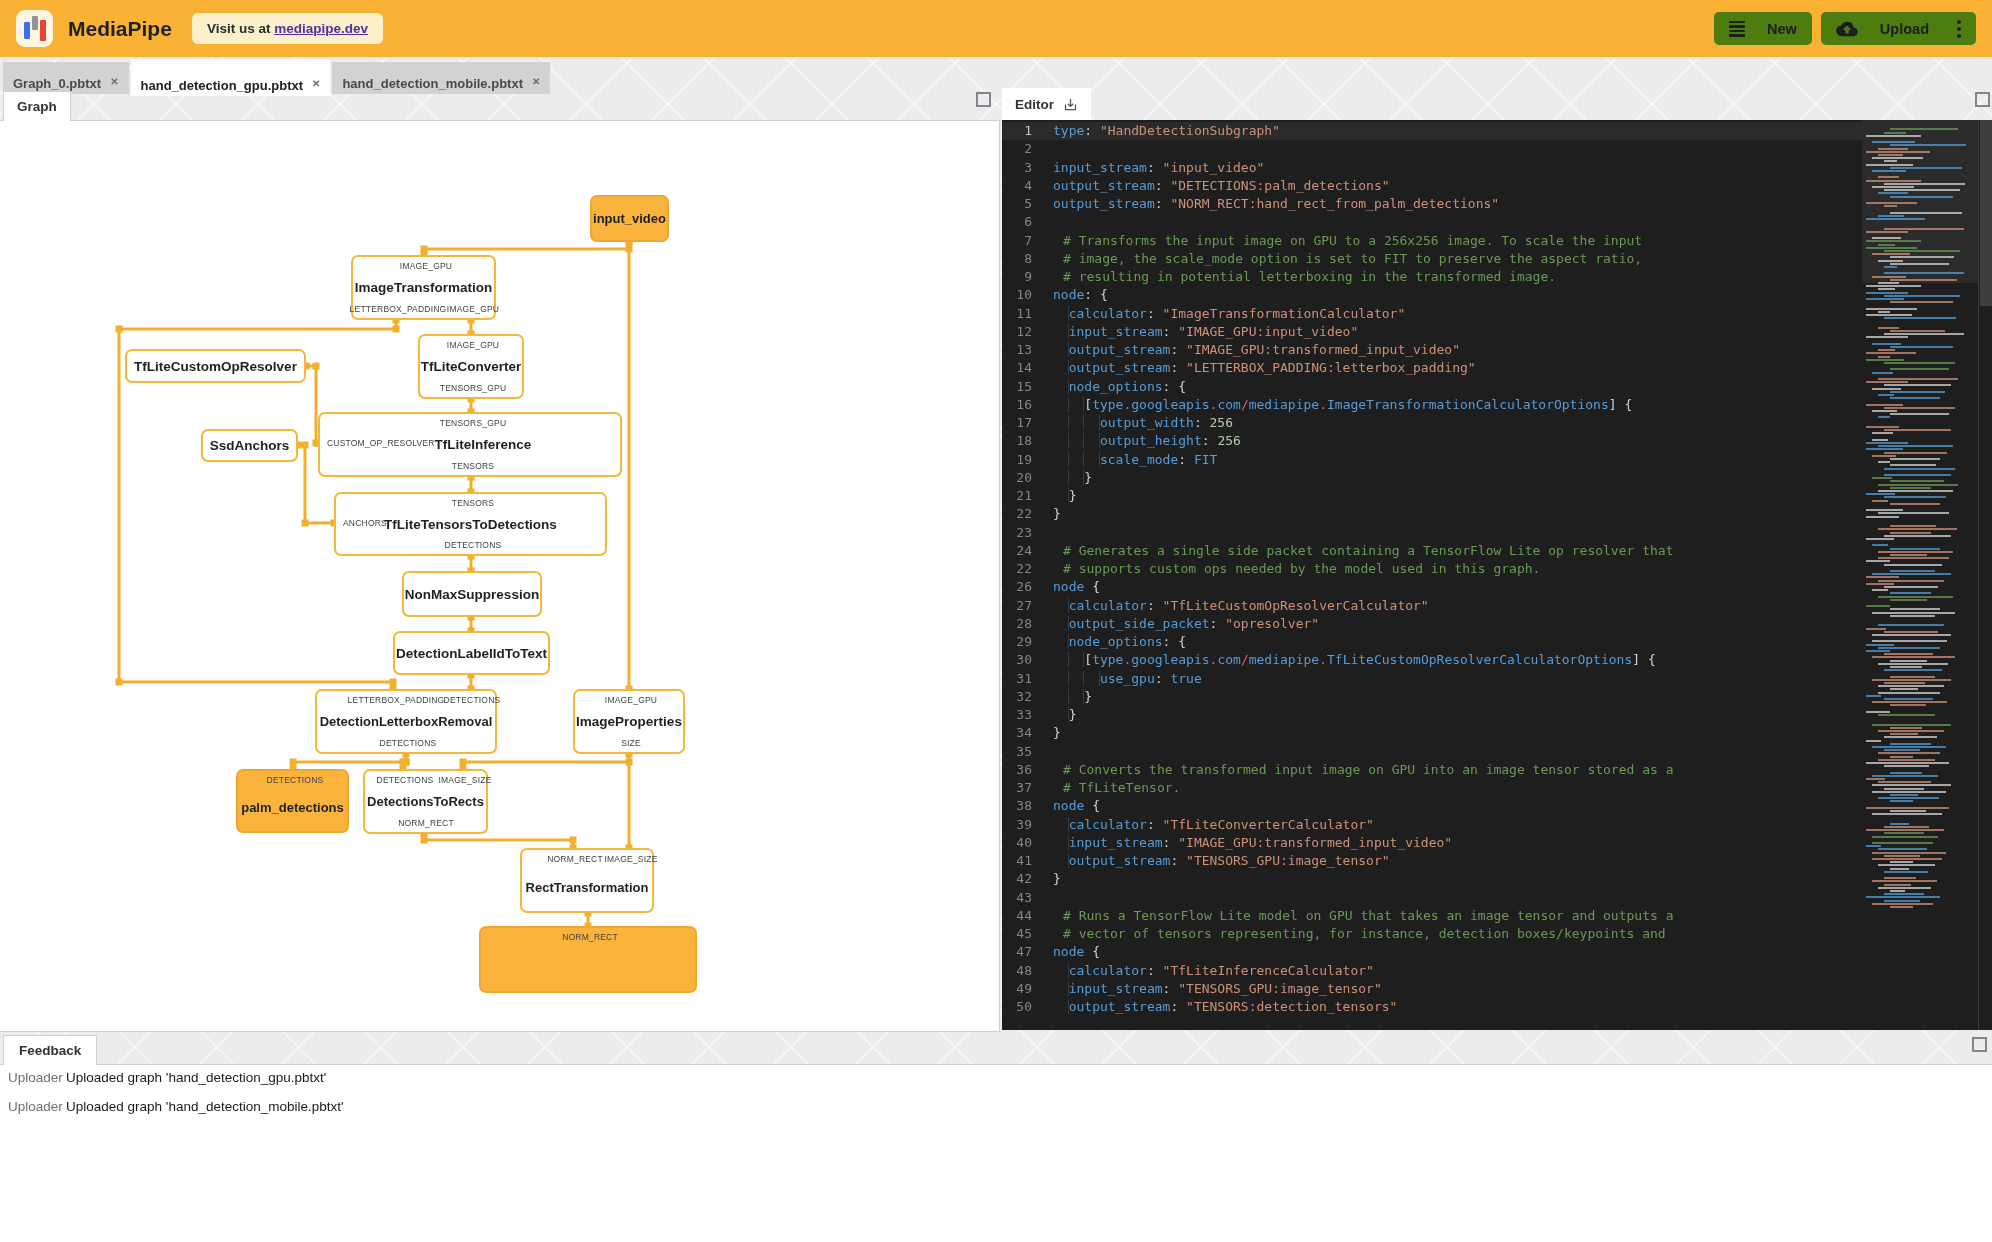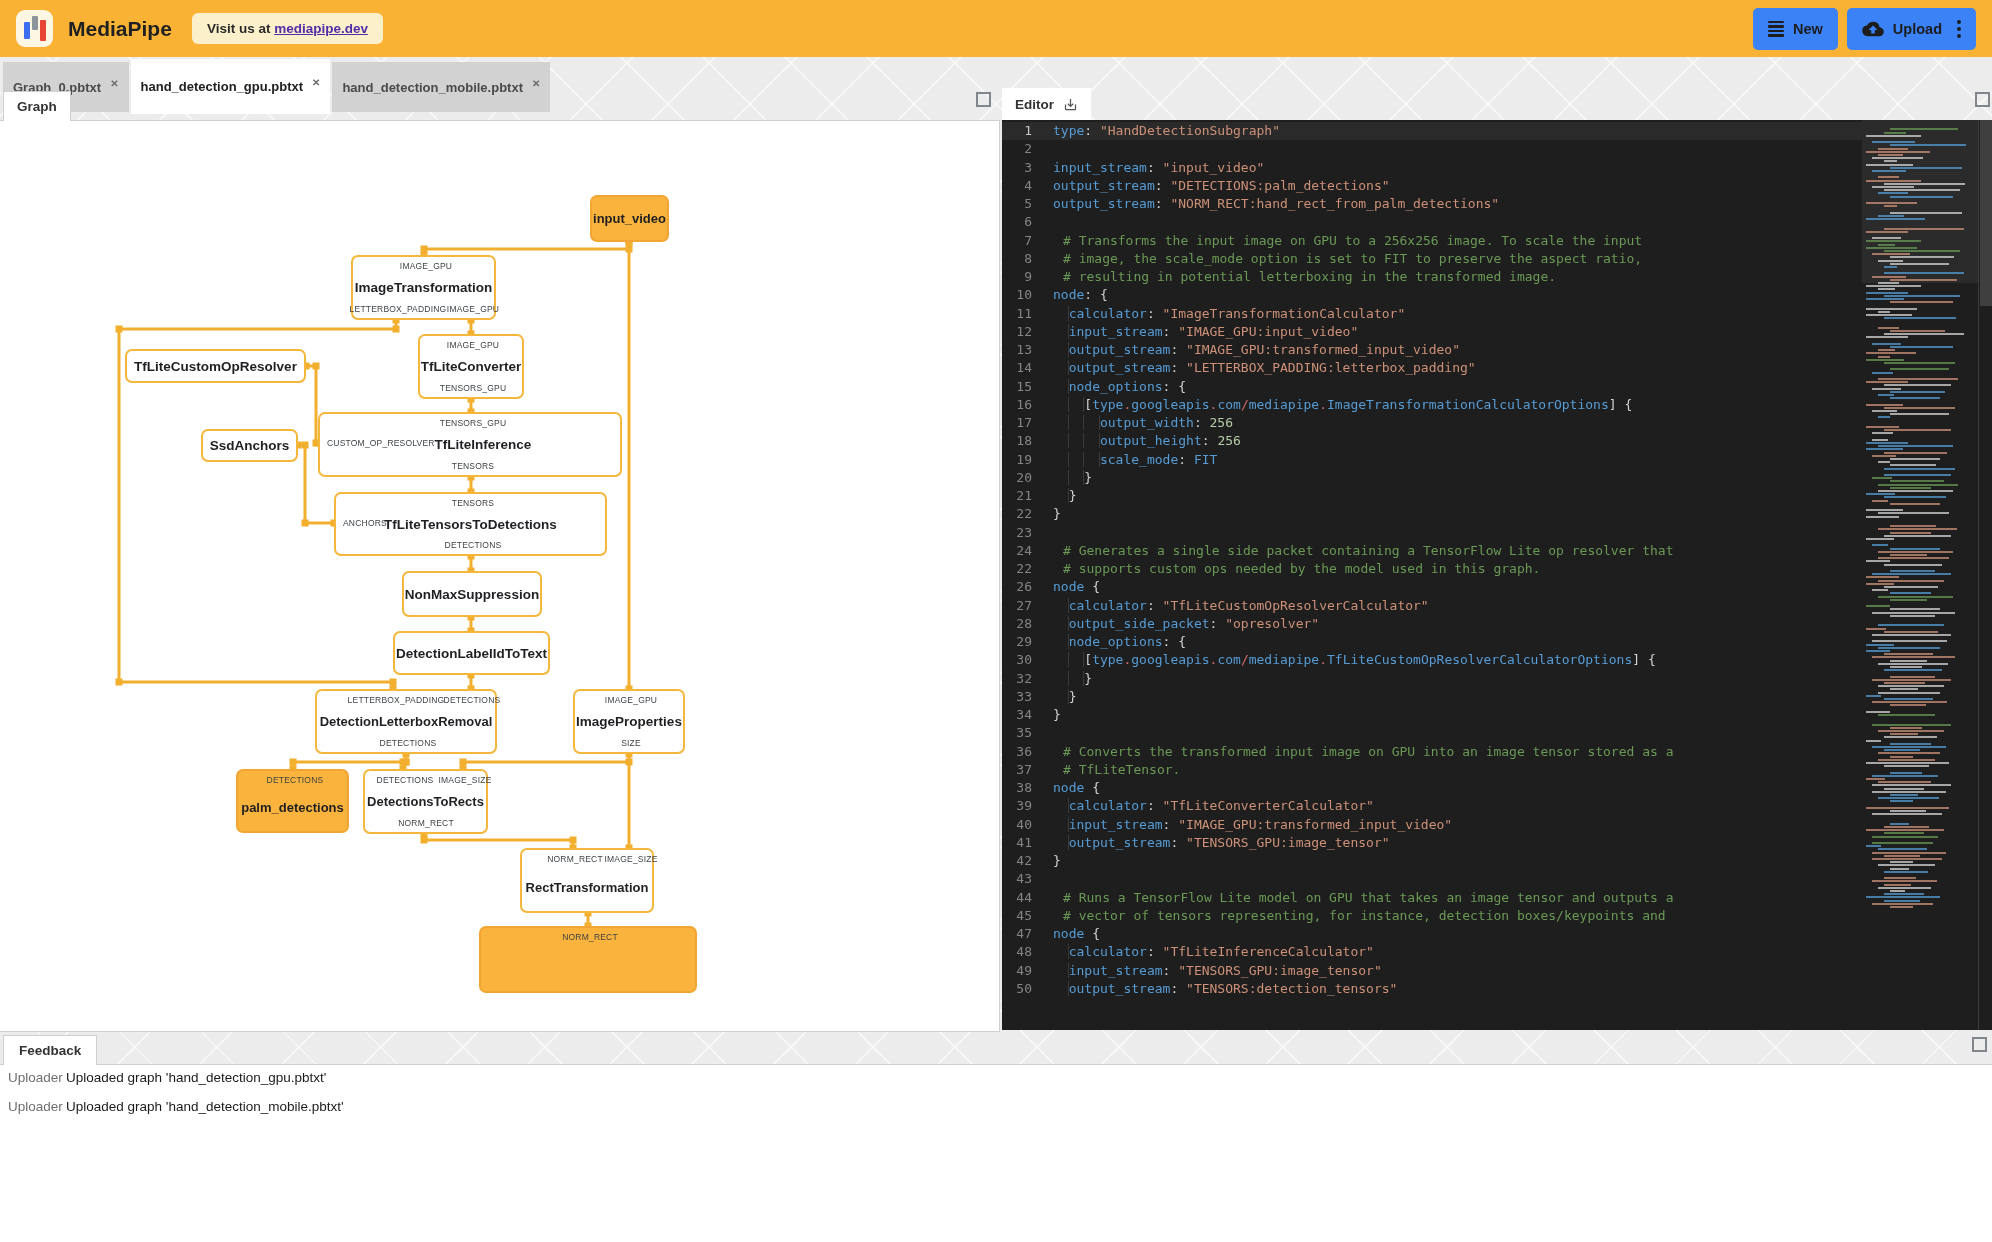--- a/index.html
+++ b/index.html
@@ -15,29 +15,29 @@
   #logo{width:37px;height:37px;background:#FDF6E3;border-radius:9px;position:relative;flex:0 0 auto;}
   #logo .bar{position:absolute;width:6px;border-radius:1px;}
   #logo .b1{left:8px;top:12px;height:17px;background:#3D6DEF;}
   #logo .b2{left:16px;top:6px;height:14px;background:#8E9499;}
   #logo .b3{left:24px;top:10px;height:21px;background:#E94335;}
   #app-title{font-size:21px;font-weight:bold;color:#1F2023;margin-left:15px;}
   #visit-chip{margin-left:20px;background:#FCF0CB;border-radius:6px;padding:8px 15px;
     font-size:13.5px;font-weight:bold;color:#2A2A2A;}
   #visit-chip a{color:#512DA8;text-decoration:underline;cursor:pointer;}
   #header .spacer{flex:1;}
-  .hbtn{background:#3b82f6;border-radius:5px;height:42px;display:flex;align-items:center;
-    gap:9px;padding:0 15px;font-weight:bold;font-size:14.5px;color:#1D1D1D;margin-left:9px;cursor:pointer;}
+  .hbtn{background:#4d7c0f;border-radius:5px;height:33px;display:flex;align-items:center;
+    gap:22px;padding:0 15px;font-weight:bold;font-size:14.5px;color:#1D1D1D;margin-left:9px;cursor:pointer;}
   .bars{display:flex;flex-direction:column;gap:2px;}
   .bars i{display:block;width:16px;height:2.5px;background:#1D1D1D;border-radius:1px;}
   .kebab{display:flex;flex-direction:column;gap:3px;margin-left:6px;}
   .kebab i{width:4px;height:4px;border-radius:50%;background:#1D1D1D;}
   
   #filetabs{position:absolute;left:3px;top:59px;display:flex;gap:2px;align-items:flex-start;z-index:5;}
-  .ftab{margin-top:3px;height:26px;padding:12px 10px;display:flex;align-items:center;background:#D2D2D2;
+  .ftab{margin-top:3px;height:26px;padding:3px 10px;display:flex;align-items:flex-end;background:#D2D2D2;
     color:#4A4A4A;font-size:13px;font-weight:bold;cursor:pointer;white-space:nowrap;}
   .ftab.active{margin-top:0;height:31px;background:#FFFFFF;color:#202124;}
   .ftab .x{margin-left:9px;font-size:10px;color:#6B6B6B;position:relative;top:-4px;cursor:pointer;}
   
   #graph-tab{position:absolute;left:3px;top:91px;height:30px;padding:0 13px;background:#fff;
     border:1px solid #CFCFCF;border-bottom:none;display:flex;align-items:center;
     font-size:13.5px;font-weight:bold;color:#333;z-index:6;box-sizing:border-box;}
   #graph-panel{position:absolute;left:0;top:120px;width:999px;height:910px;background:#fff;
     border-top:1px solid #CFCFCF;border-right:1px solid #CFCFCF;border-bottom:1px solid #CFCFCF;
     box-sizing:content-box;overflow:hidden;z-index:4;}
@@ -430,20 +430,24 @@
           <span class="ln">28</span>
           <div class="ct"><span class="ind">  </span><span class="tk-k">output_side_packet</span><span class="tk-p">: </span><span class="tk-s">"opresolver"</span></div>
         </div>
         <div class="cl">
           <span class="ln">29</span>
           <div class="ct"><span class="ind">  </span><span class="tk-k">node_options</span><span class="tk-p">: {</span></div>
         </div>
         <div class="cl">
           <span class="ln">30</span>
           <div class="ct"><span class="ind">  </span><span class="ind">  </span><span class="tk-p">[</span><span class="tk-k">type</span><span class="tk-r">.</span><span class="tk-k">googleapis</span><span class="tk-r">.</span><span class="tk-k">com</span><span class="tk-r">/</span><span class="tk-k">mediapipe</span><span class="tk-r">.</span><span class="tk-k">TfLiteCustomOpResolverCalculatorOptions</span><span class="tk-p">] {</span></div>
+        </div>
+        <div class="cl">
+          <span class="ln">31</span>
+          <div class="ct"><span class="ind">  </span><span class="ind">  </span><span class="ind">  </span><span class="tk-k">use_gpu</span><span class="tk-p">: </span><span class="tk-k">true</span></div>
         </div>
         <div class="cl">
           <span class="ln">32</span>
           <div class="ct"><span class="ind">  </span><span class="ind">  </span><span class="tk-p">}</span></div>
         </div>
         <div class="cl">
           <span class="ln">33</span>
           <div class="ct"><span class="ind">  </span><span class="tk-p">}</span></div>
         </div>
         <div class="cl">

